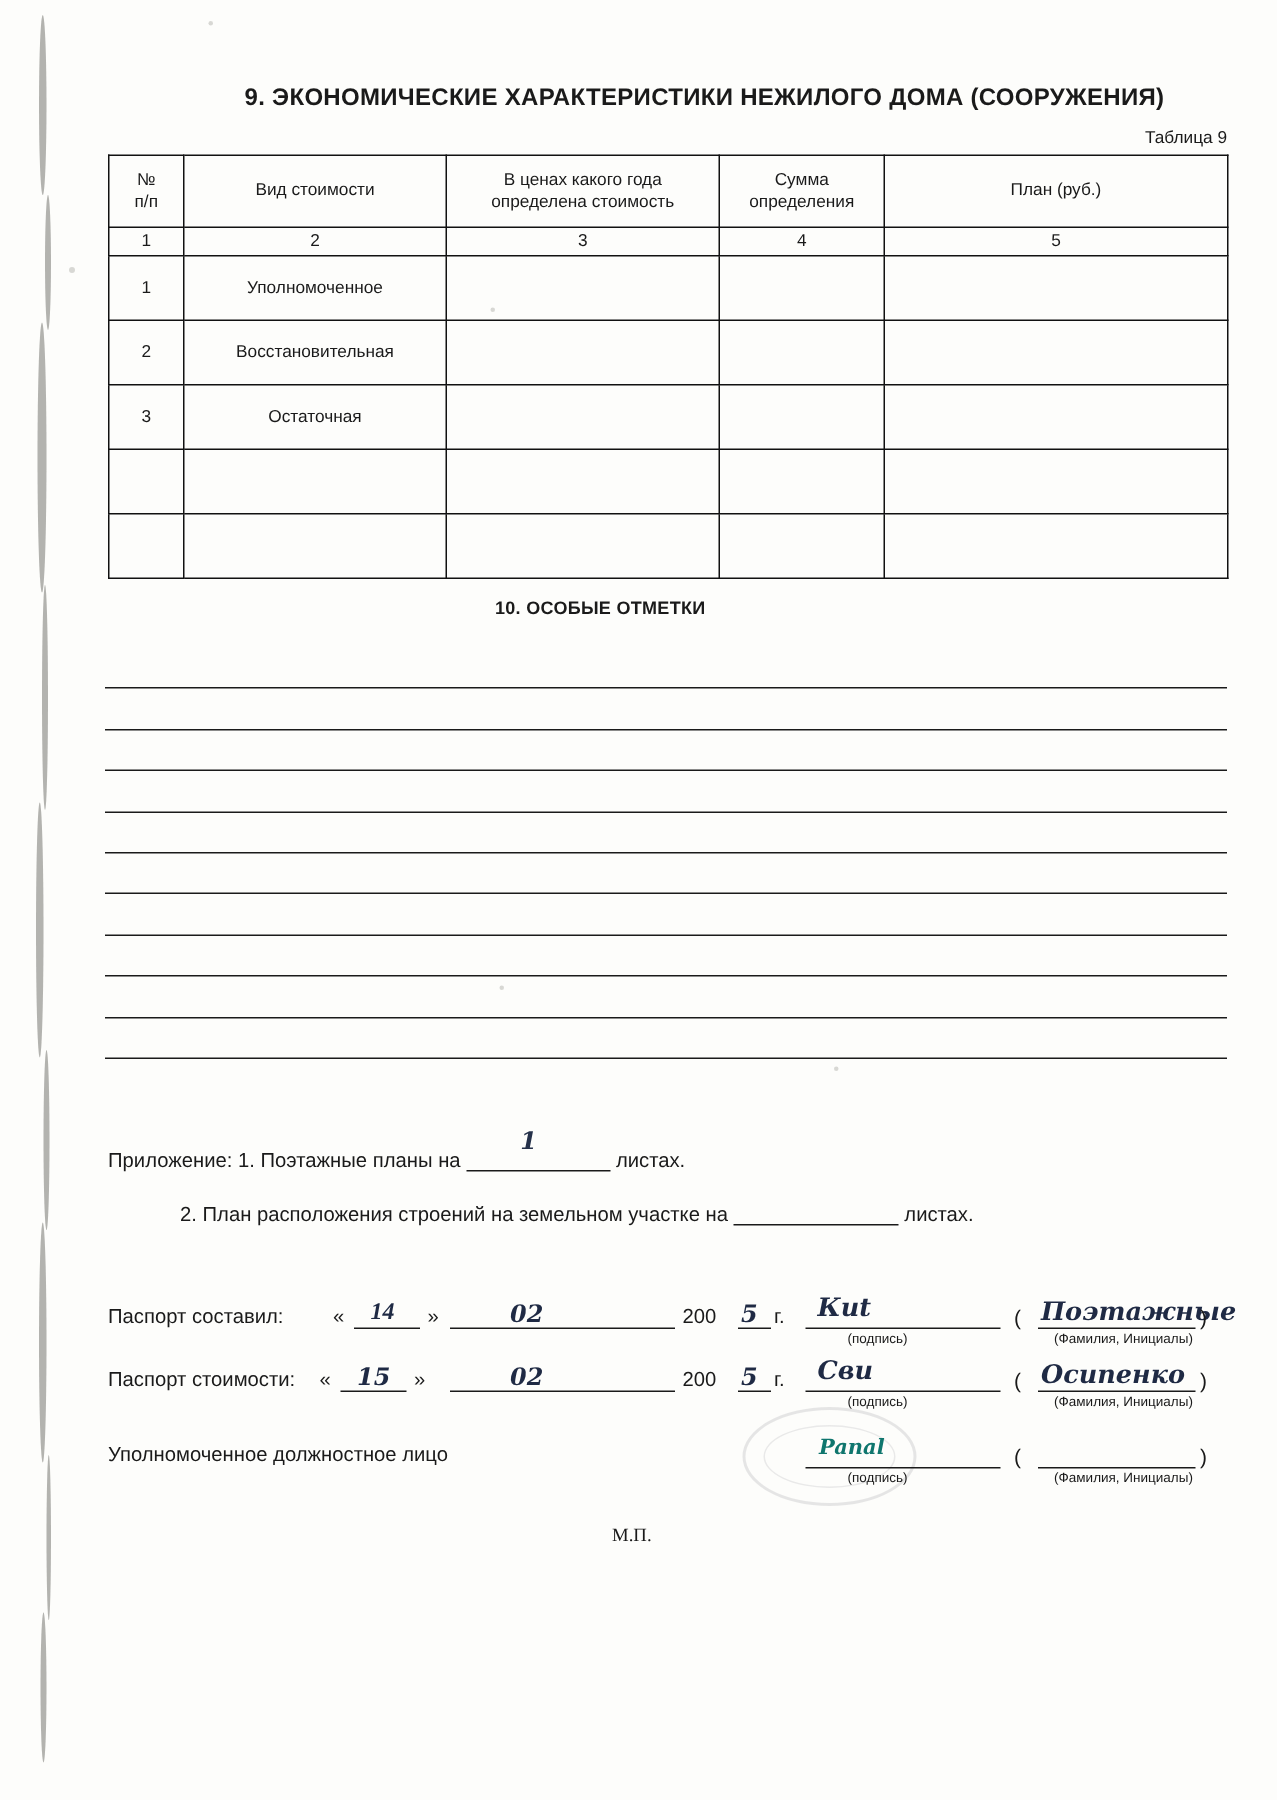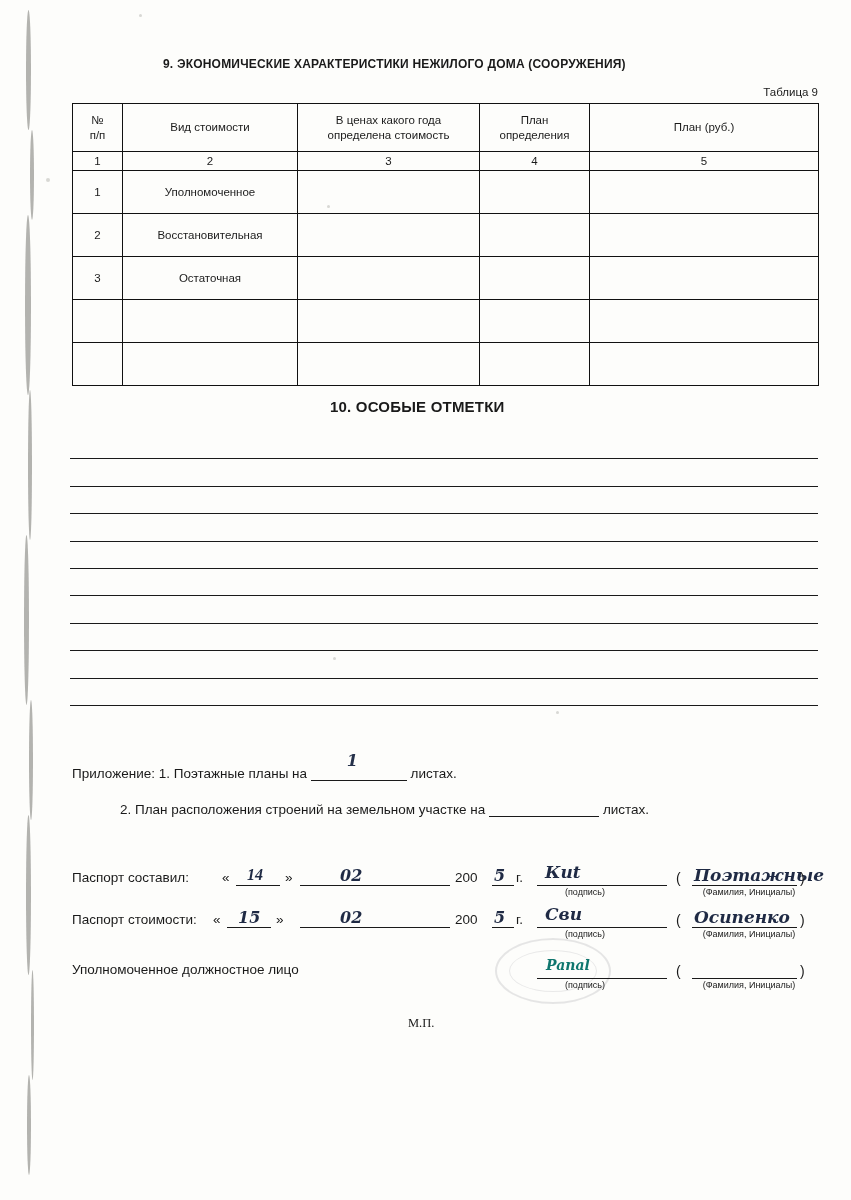--- a/index.html
+++ b/index.html
@@ -44,21 +44,21 @@
     left: 0;
     top: 0;
     width: 851px;
   }
 
   
   .sec9-title {
     position: absolute;
     left: 163px;
     top: 57px;
-    font-size: 12px;
+    font-size: 16px;
     font-weight: bold;
     letter-spacing: .2px;
     white-space: nowrap;
     text-align: center;
   }
   .table-caption {
     position: absolute;
     right: 33px;
     top: 86px;
     font-size: 11.5px;
@@ -101,21 +101,21 @@
   .col2 { width: 175px; }
   .col3 { width: 182px; }
   .col4 { width: 110px; }
   .col5 { width: 229px; }
 
   
   .sec10-title {
     position: absolute;
     left: 330px;
     top: 398px;
-    font-size: 15px;
+    font-size: 12px;
     font-weight: bold;
     letter-spacing: .2px;
   }
   .rules {
     position: absolute;
     left: 70px;
     top: 432px;
     width: 748px;
   }
   .rules .rule {
@@ -286,21 +286,21 @@
           <td>
             <div>№</div>
             <div>п/п</div>
           </td>
           <td>Вид  стоимости</td>
           <td>
             <div>В ценах какого года</div>
             <div>определена стоимость</div>
           </td>
           <td>
-            <div>План</div>
+            <div>Сумма</div>
             <div>определения</div>
           </td>
           <td>План (руб.)</td>
         </tr>
         <tr class="numrow">
           <td>1</td>
           <td>2</td>
           <td>3</td>
           <td>4</td>
           <td>5</td>

